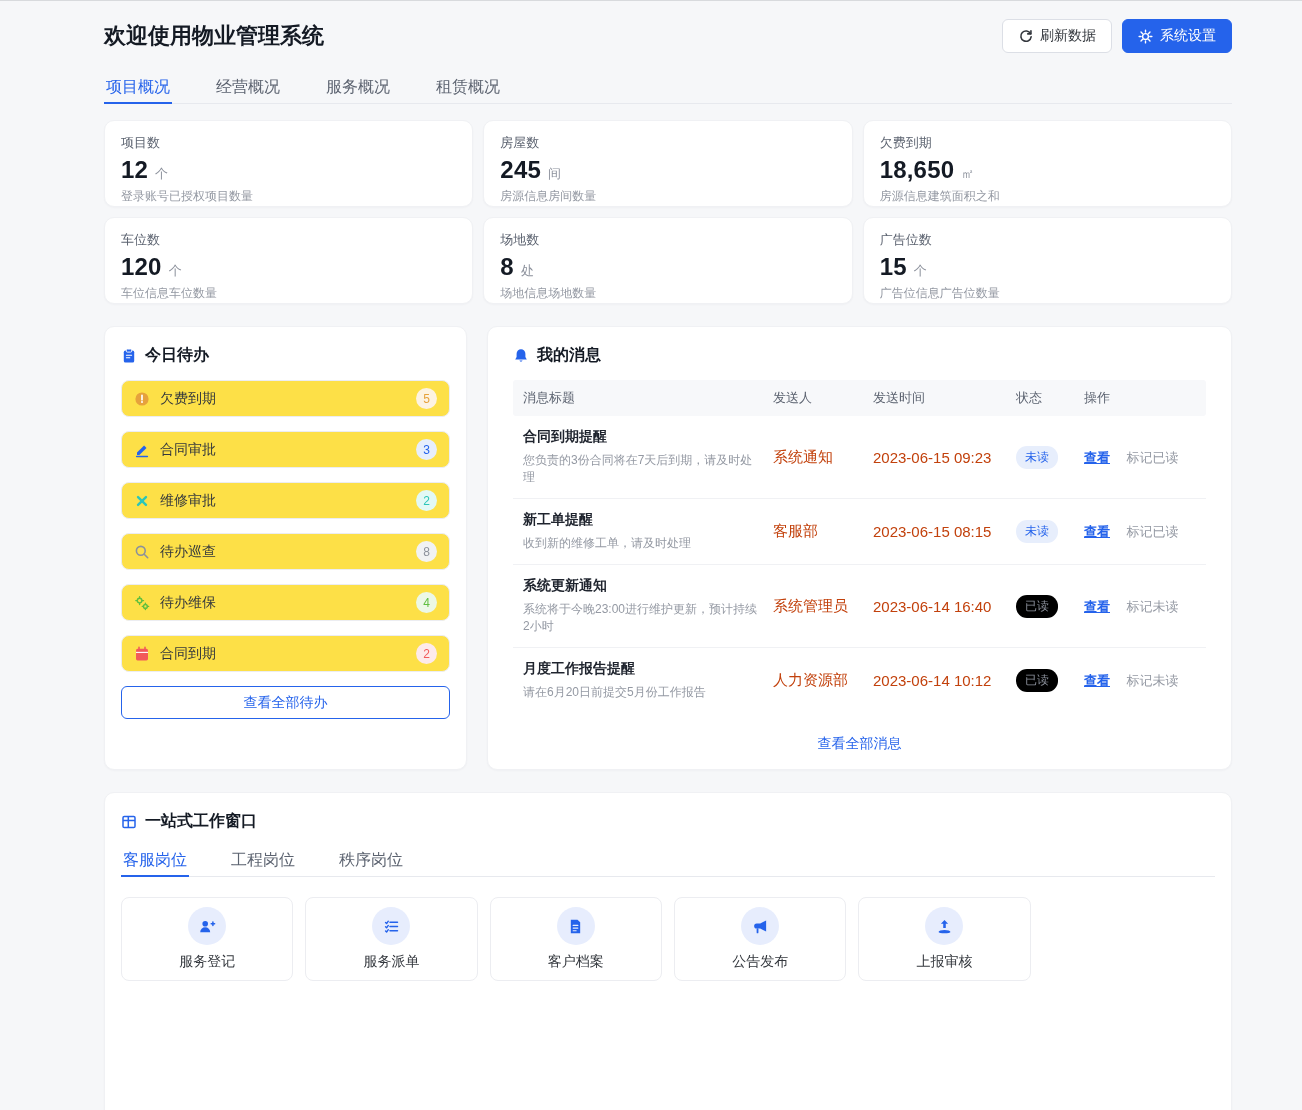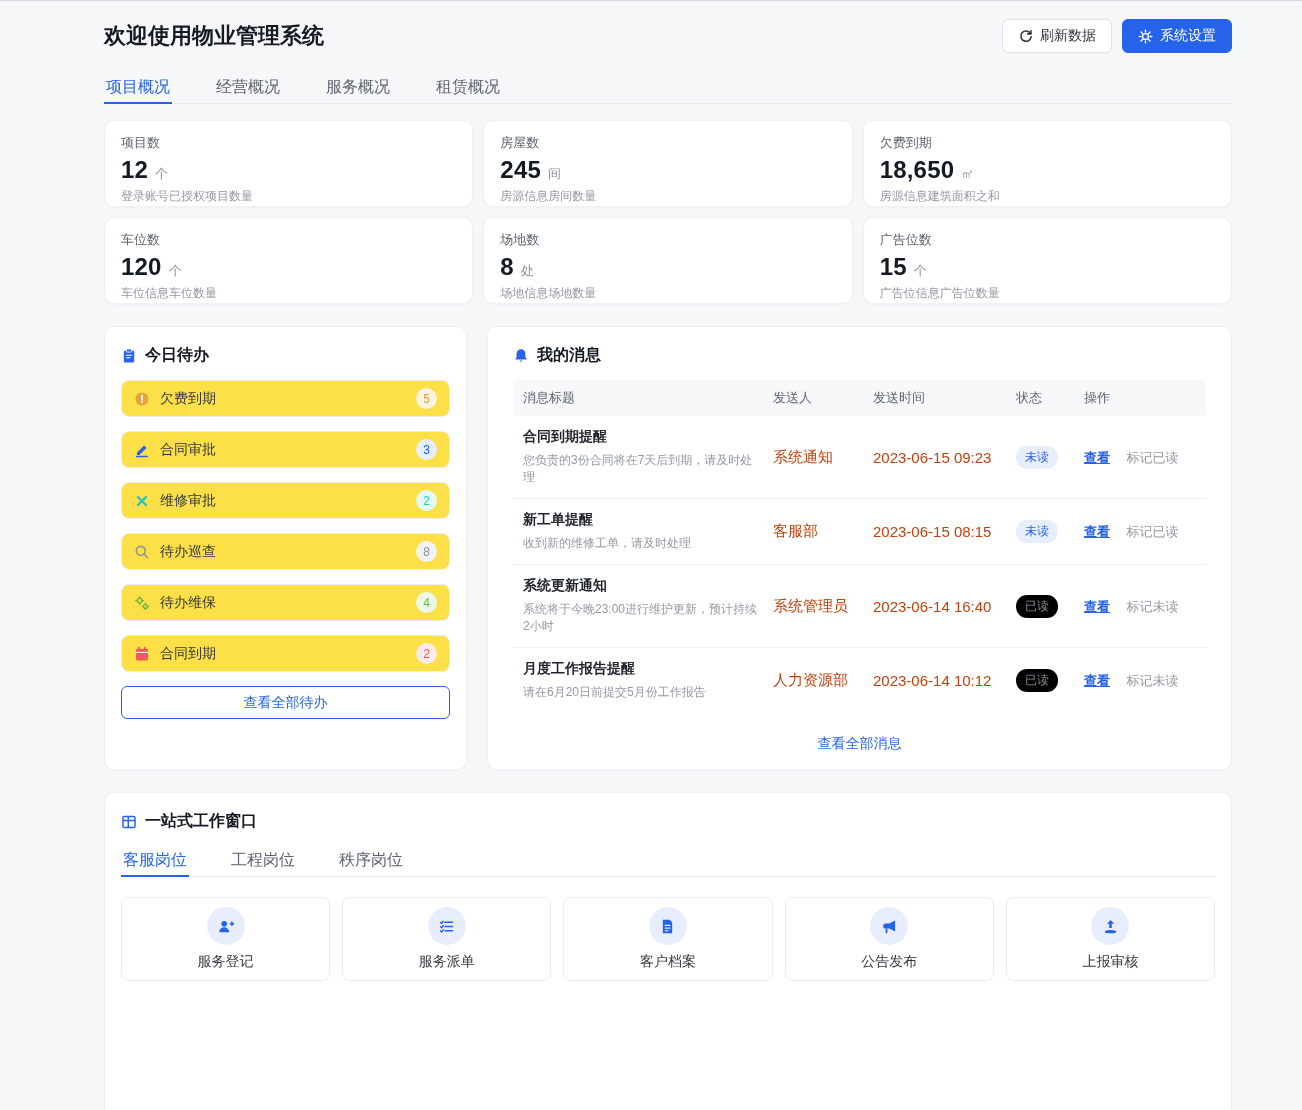--- a/index.html
+++ b/index.html
@@ -81,21 +81,21 @@
   .pill.read { background:#000000; color:#8c919c; }
   .link-view { font-size:13px; color:#2563eb; font-weight:bold; text-decoration:underline;
                cursor:pointer; }
   .link-mark { font-size:13px; color:#9499a3; margin-left:12px; cursor:pointer; }
   .msg-view-all { text-align:center; margin-top:22px; font-size:14px; color:#2563eb;
                   cursor:pointer; }
 
   
   .work-panel { margin-top:22px; padding:18px 16px 52px; min-height:335px; }
   .work-tabs { display:flex; gap:40px; border-bottom:1px solid #e7e9ee; margin-top:10px; }
-  .work-grid { display:grid; grid-template-columns:repeat(5,1fr); gap:12px; margin-top:20px; }
+  .work-grid { display:grid; grid-template-columns:repeat(6,1fr); gap:12px; margin-top:20px; }
   .shortcut { border:1px solid #ecedf1; border-radius:8px; height:84px; background:#fff;
               display:flex; flex-direction:column; align-items:center; justify-content:center;
               gap:8px; cursor:pointer; }
   .icon-circle { width:38px; height:38px; border-radius:50%; background:#e7edfd;
                  display:flex; align-items:center; justify-content:center; color:#2563eb; }
   .shortcut-label { font-size:14px; color:#33373d; }
 </style>
 </head>
 <body>
 

